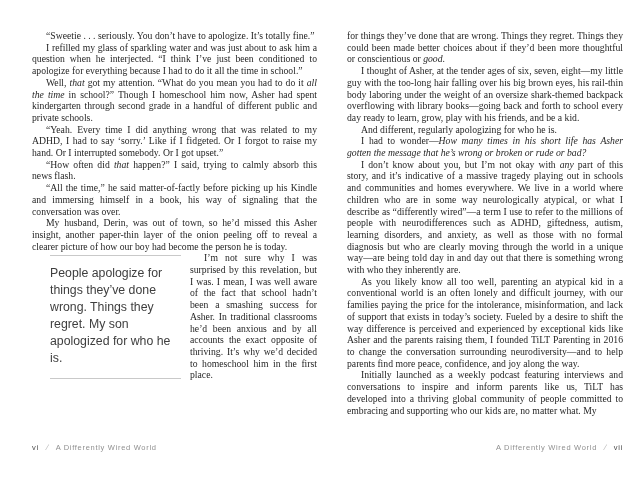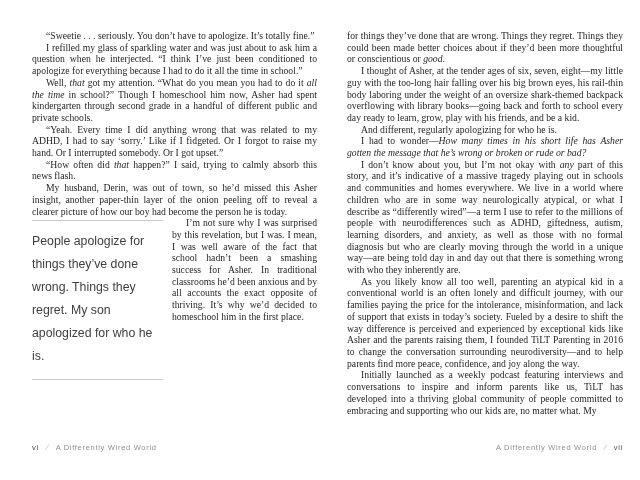--- a/index.html
+++ b/index.html
@@ -15,25 +15,25 @@
     text-align:justify;
   }
   .page-col.left{left:32px;width:285px;}
   .page-col.right{left:347px;width:276px;}
 
   .para{margin:0;text-indent:14px;}
   .para.noindent{text-indent:0;}
   .para i{font-style:italic;}
 
   .pullquote{
-    float:left;width:131px;margin:3px 9px 2px 0;
+    float:left;width:131px;margin:3px 9px 2px 18px;
     border-top:1px solid #c9c9c9;border-bottom:1px solid #c9c9c9;
     padding:9px 0 11px 0;
     font-family:"Liberation Sans", sans-serif;
-    font-size:12.3px;line-height:23px;color:#3e3e3e;
+    font-size:12.3px;line-height:17px;color:#3e3e3e;
     text-align:left;text-indent:0;
   }
 
   .footer{
     position:absolute;top:443px;
     font-family:"Liberation Sans", sans-serif;
     font-size:7.5px;letter-spacing:0.7px;color:#909090;
     white-space:nowrap;
   }
   .footer.left{left:32px;}
@@ -49,20 +49,21 @@
 
 <div class="spread">
 
   <div class="page-col left">
     <div>
         <p class="para"><span>“Sweetie . . . seriously. You don’t have to apologize. It’s totally fine.”</span></p>
         <p class="para"><span>I refilled my glass of sparkling water and was just about to ask him a question when he interjected. “I think I’ve just been conditioned to apologize for everything because I had to do it all the time in school.”</span></p>
         <p class="para"><span>Well, </span><i>that</i><span> got my attention. “What do you mean you had to do it </span><i>all the time</i><span> in school?” Though I homeschool him now, Asher had spent kindergarten through second grade in a handful of different public and private schools.</span></p>
         <p class="para"><span>“Yeah. Every time I did anything wrong that was related to my ADHD, I had to say ‘sorry.’ Like if I fidgeted. Or I forgot to raise my hand. Or I interrupted somebody. Or I got upset.”</span></p>
         <p class="para"><span>“How often did </span><i>that</i><span> happen?” I said, trying to calmly absorb this news flash.</span></p>
+        <p class="para"><span>“All the time,” he said matter-of-factly before picking up his Kindle and immersing himself in a book, his way of signaling that the conversation was over.</span></p>
         <p class="para"><span>My husband, Derin, was out of town, so he’d missed this Asher insight, another paper-thin layer of the onion peeling off to reveal a clearer picture of how our boy had become the person he is today.</span></p>
       </div>
 
     <aside class="pullquote">
       <span>People apologize for things they’ve done wrong. Things they regret. My son apologized for who he is.</span>
     </aside>
 
     <div>
         <p class="para"><span>I’m not sure why I was surprised by this revelation, but I was. I mean, I was well aware of the fact that school hadn’t been a smashing success for Asher. In traditional classrooms he’d been anxious and by all accounts the exact opposite of thriving. It’s why we’d decided to homeschool him in the first place.</span></p>
       </div>

